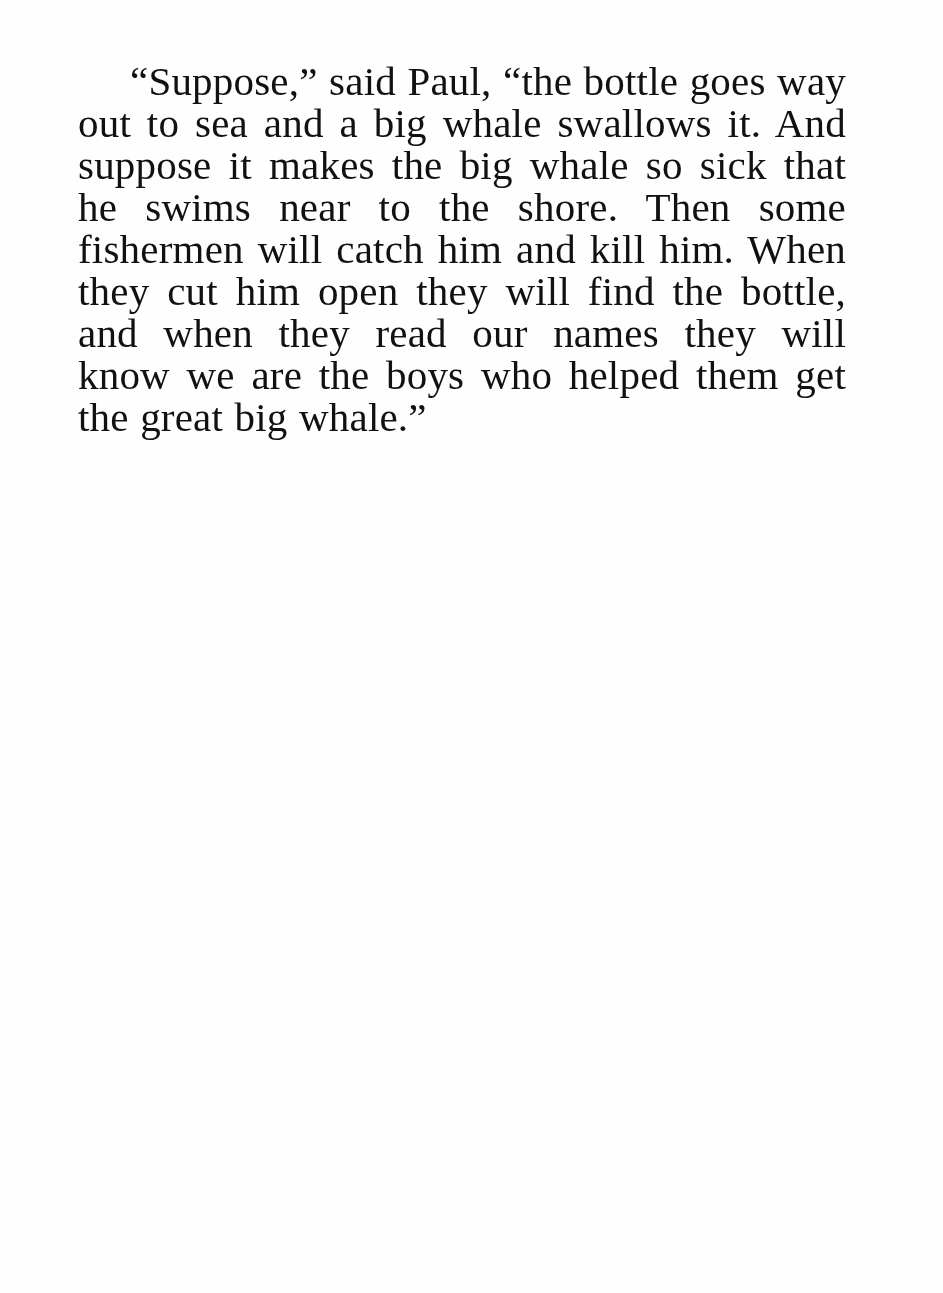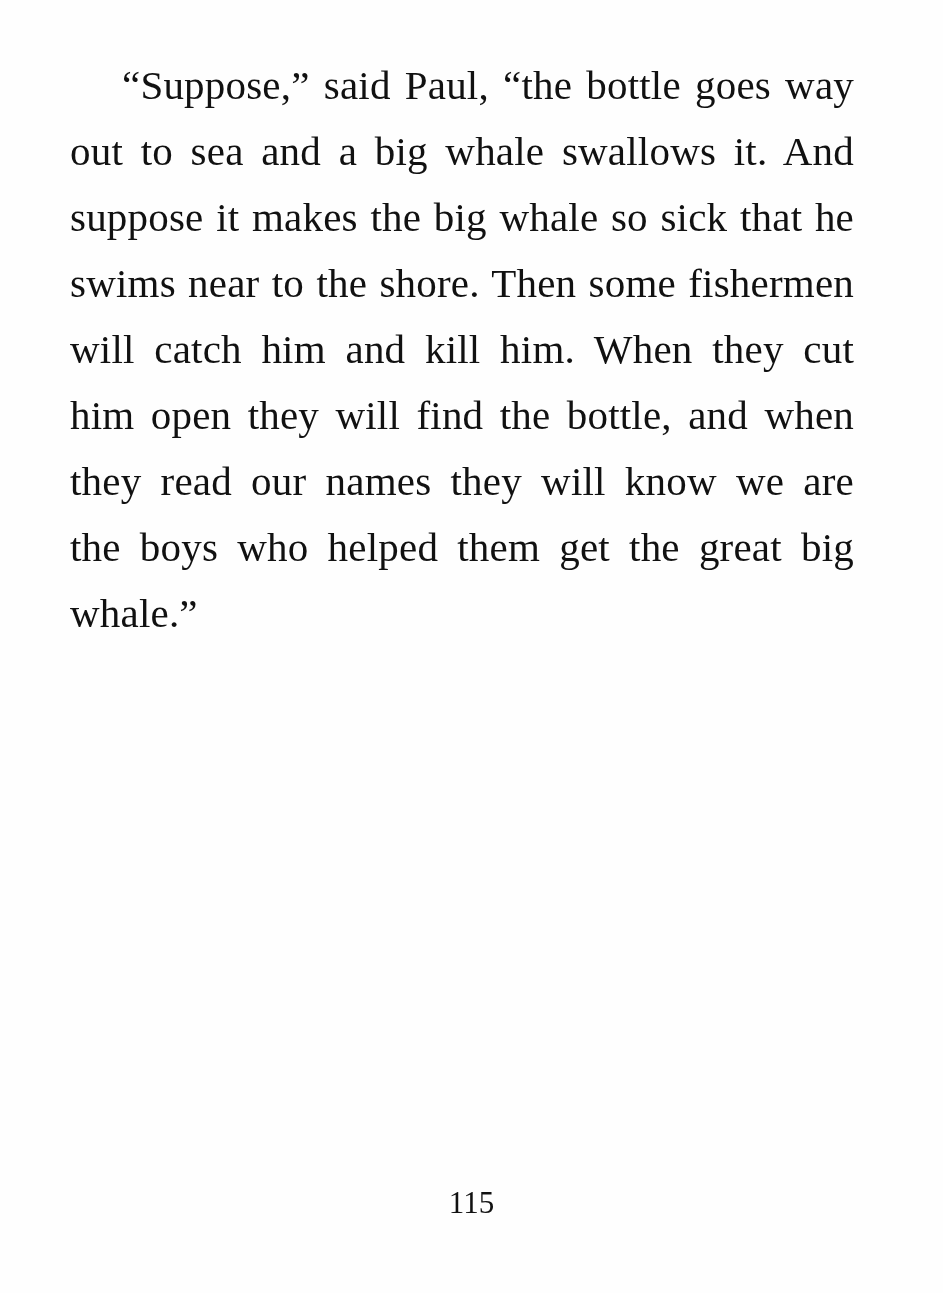--- a/index.html
+++ b/index.html
@@ -16,23 +16,23 @@
     font-family: "Liberation Serif", "DejaVu Serif", serif;
     color: #0d0d0d;
   }
   .text-block {
     position: absolute;
     left: 62px;
     top: 44px;
     width: 800px;
   }
   p.para {
-    margin: 8px;
+    margin: 16px;
     font-size: 41px;
-    line-height: 66px;
+    line-height: 42px;
     text-align: justify;
     text-indent: 52px;
     letter-spacing: 0.2px;
     word-spacing: 1px;
     color: #111111;
   }
   p.para:last-of-type {
     text-align: justify;
   }
   
@@ -54,15 +54,14 @@
 </style>
 </head>
 <body>
 
 <div class="page">
 
   <div class="text-block">
     <p class="para">“Suppose,” said Paul, “the bottle goes way out to sea and a big whale swallows it.  And suppose it makes the big whale so sick that he swims near to the shore.  Then some fishermen will catch him and kill him.  When they cut him open they will find the bottle, and when they read our names they will know we are the boys who helped them get the great big whale.”</p>
   </div>
 
-  <div class="folio">115</div>
 
 </div>
 
 </body></html>

